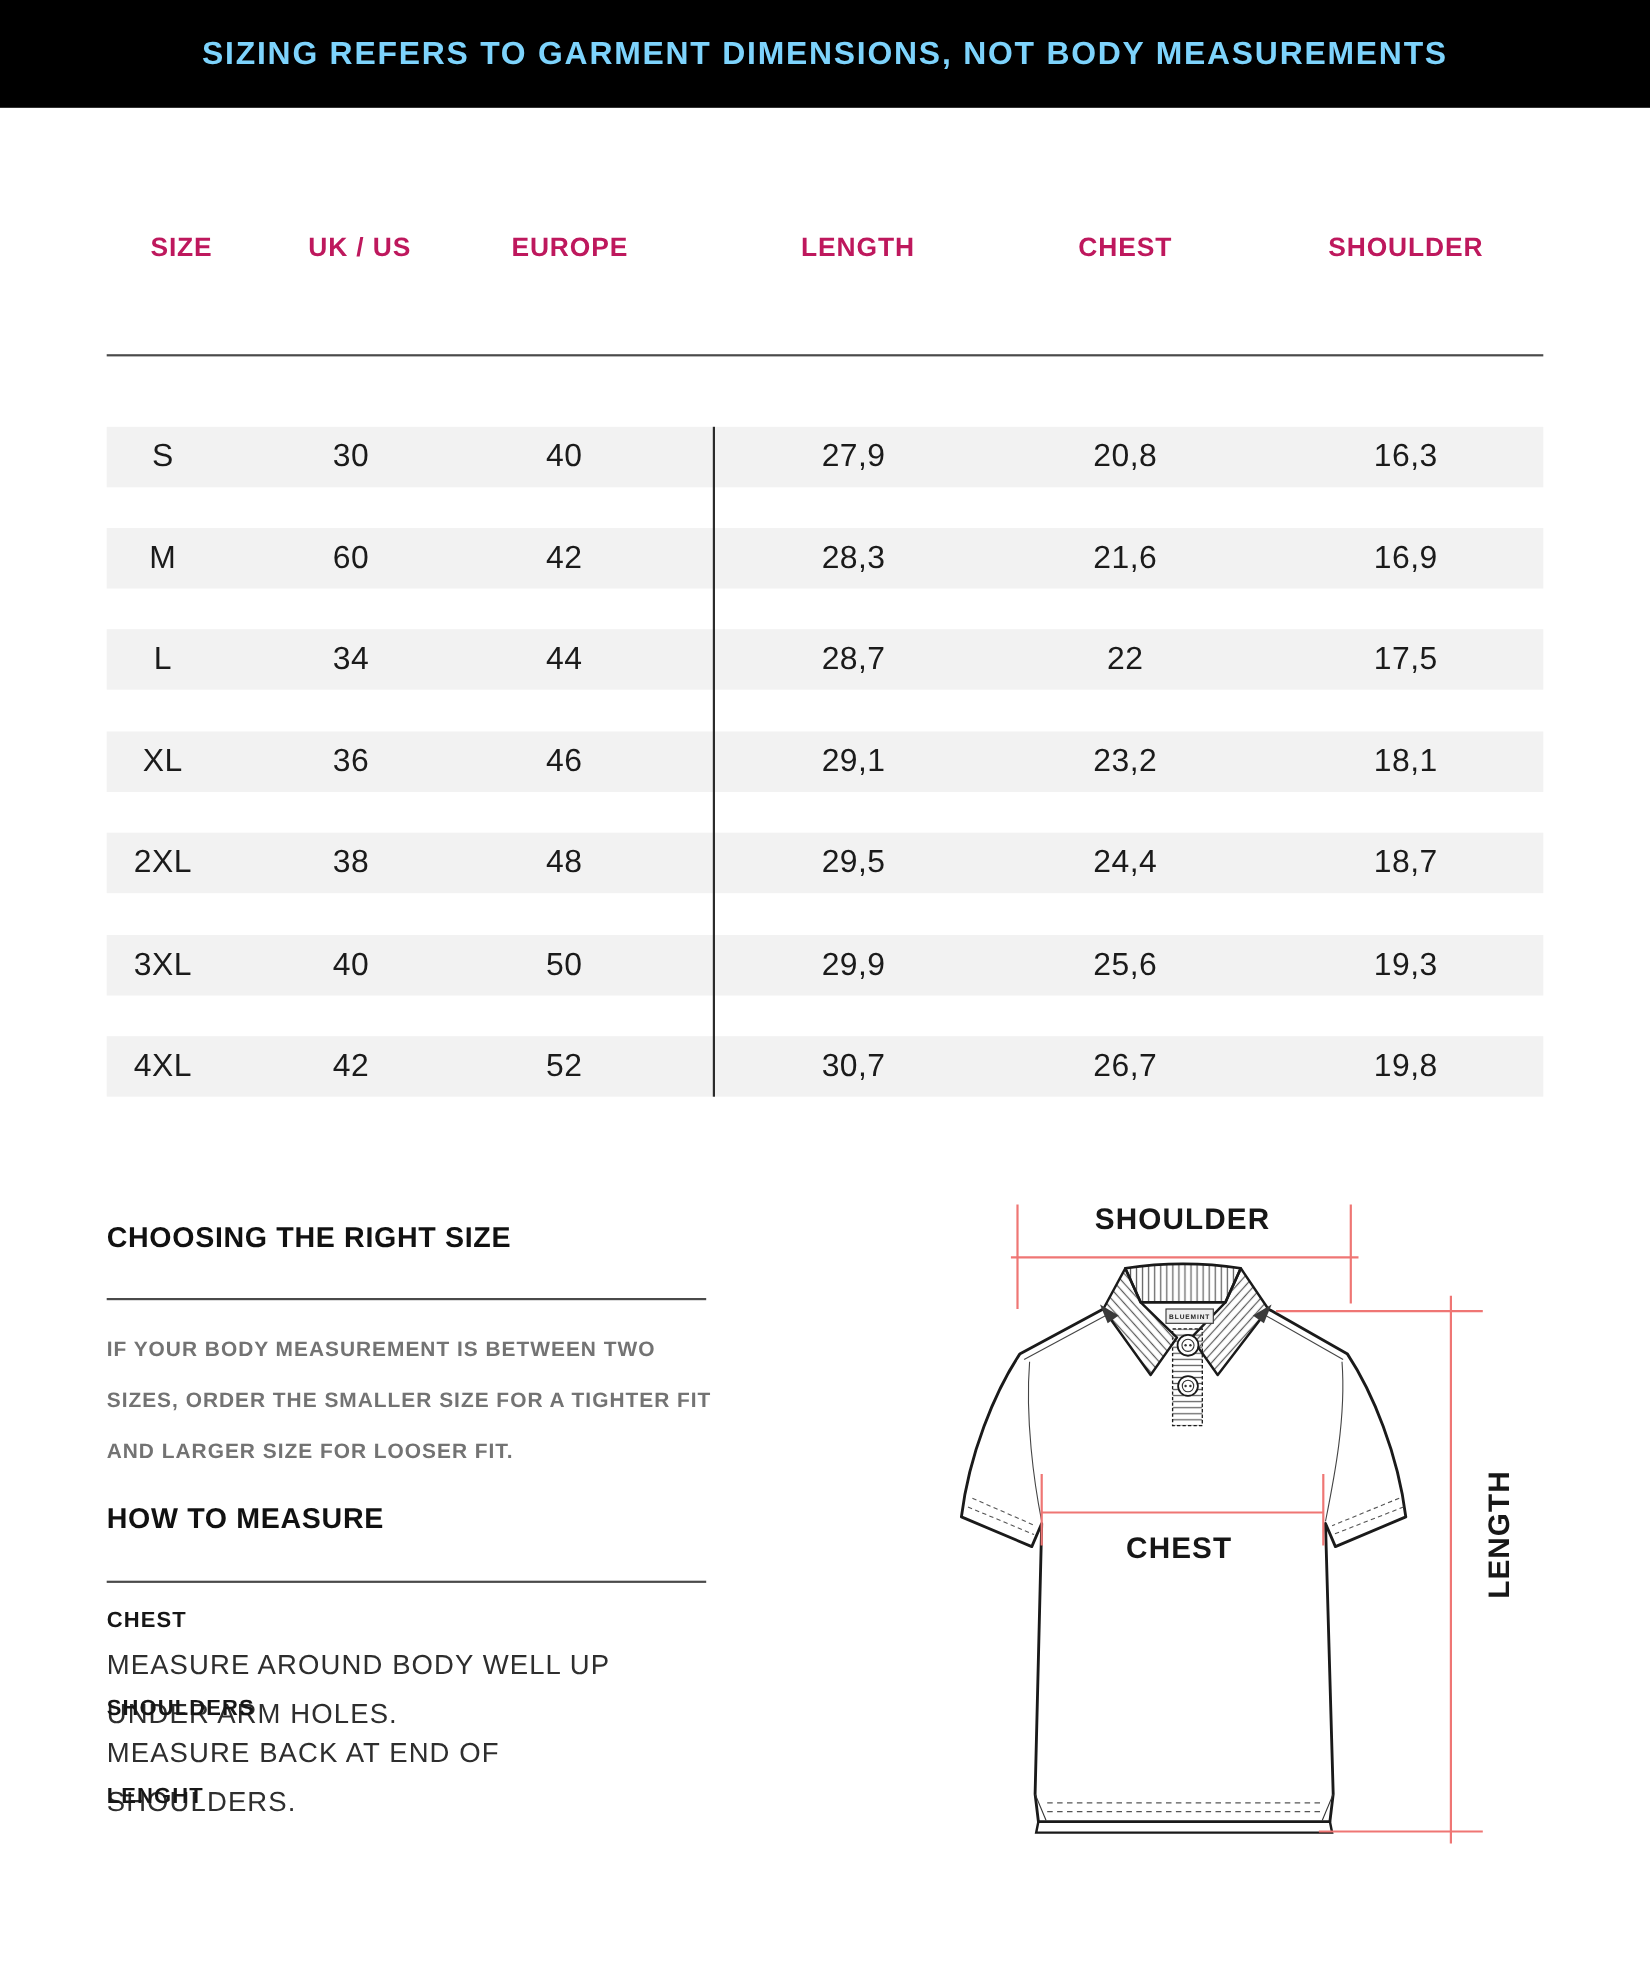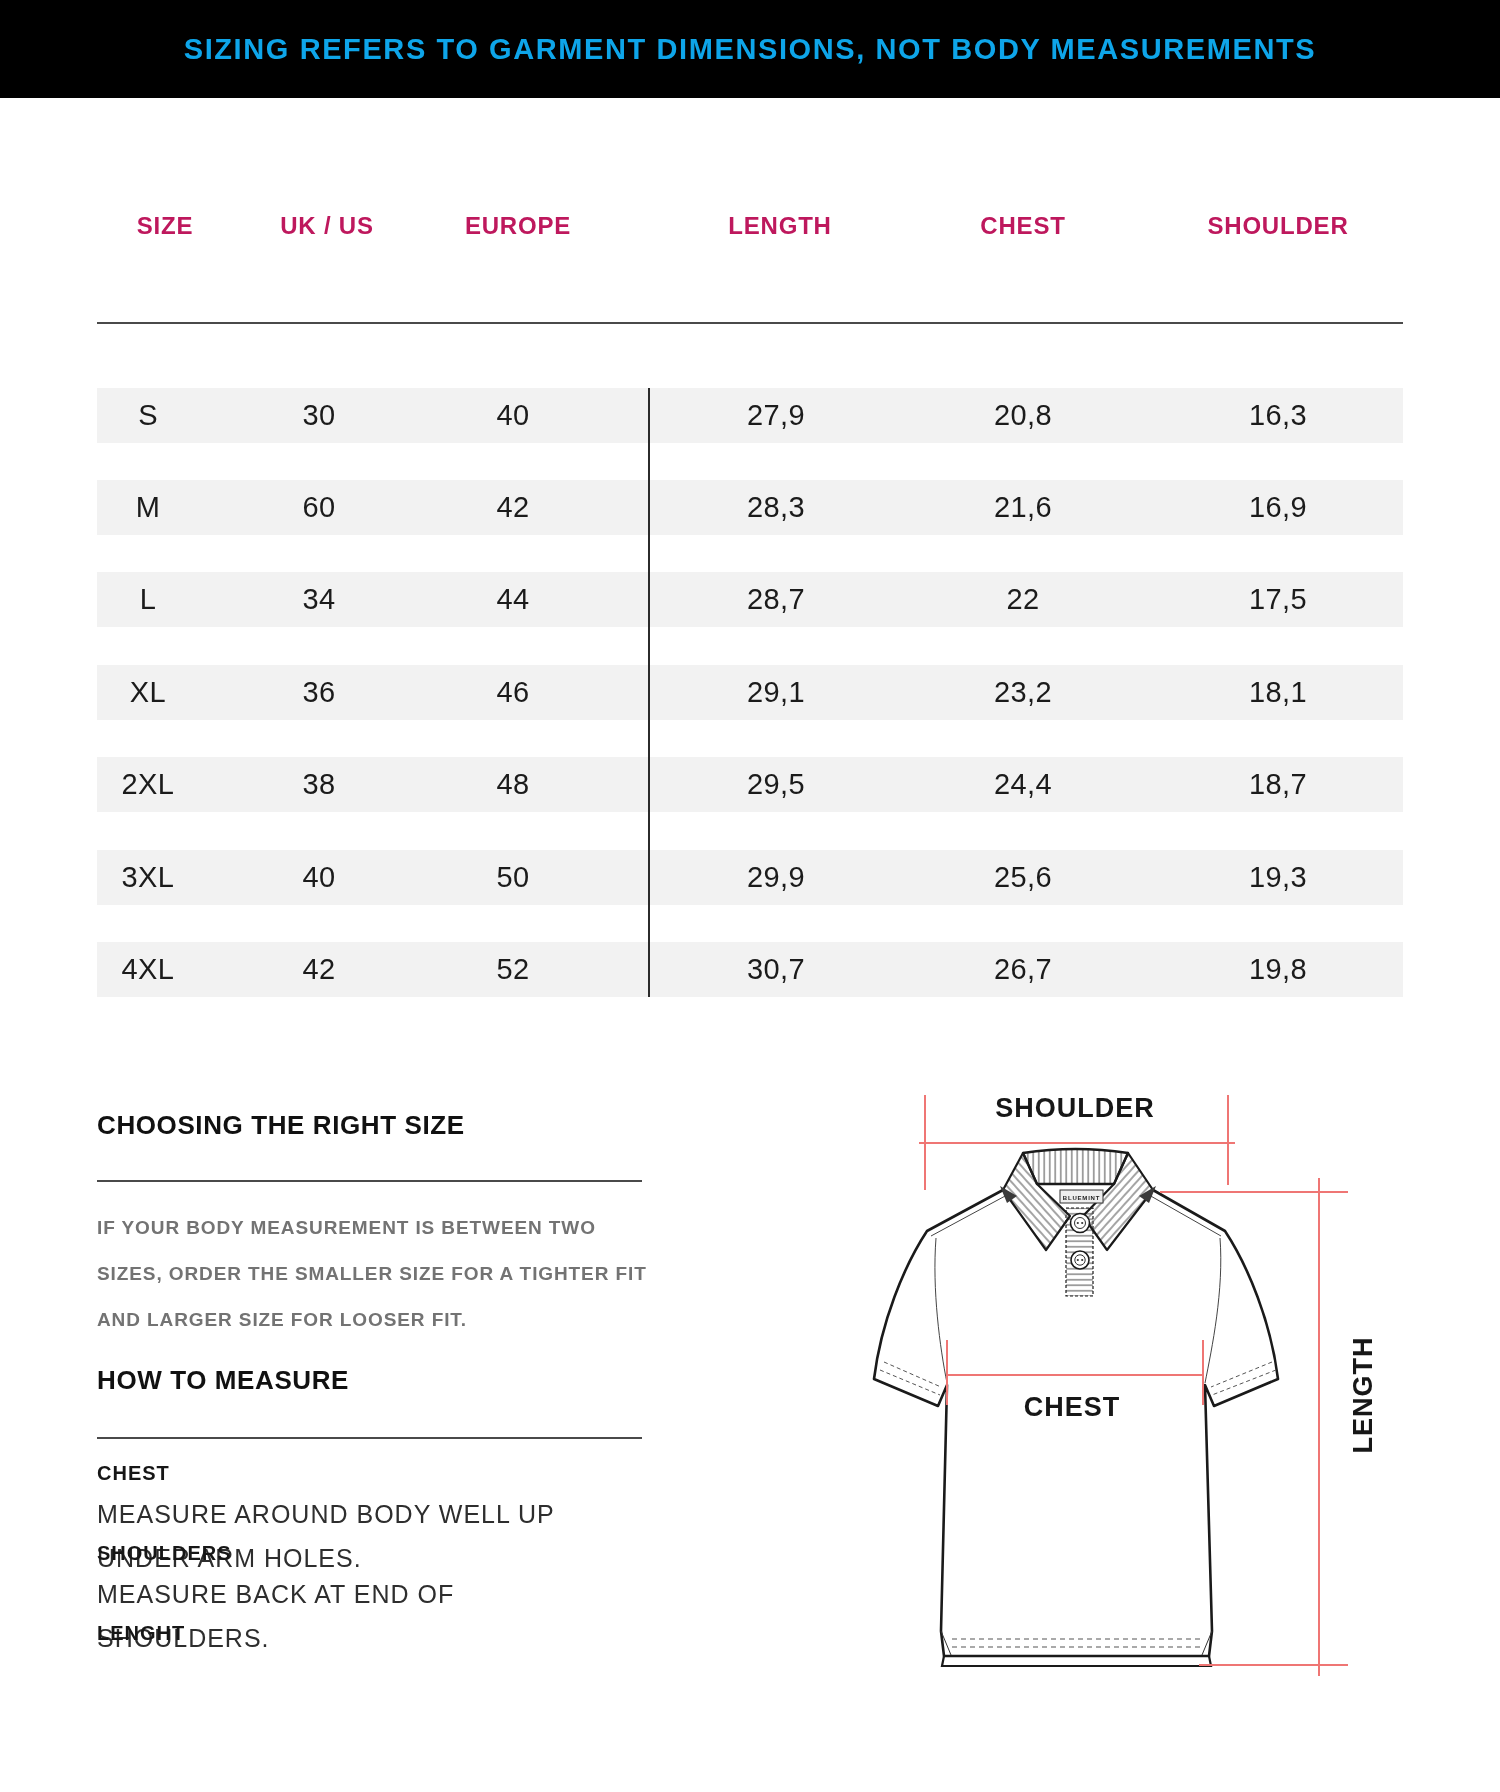--- a/index.html
+++ b/index.html
@@ -2,21 +2,21 @@
 <html><head>
 <meta charset="utf-8">
 <style>
   html,body{margin:0;padding:0;background:#fff;}
   #page{position:relative;width:1500px;height:1792px;background:#ffffff;overflow:hidden;
         font-family:"Liberation Sans",sans-serif;color:#1a1a1a;}
 
   
   .banner{position:absolute;left:0;top:0;width:1500px;height:98px;background:#000;
           display:flex;align-items:center;justify-content:center;}
-  .banner span{color:#0ea5e9;font-size:29px;font-weight:700;letter-spacing:1.6px;}
+  .banner span{color:#7dd3fc;font-size:29px;font-weight:700;letter-spacing:1.6px;}
 
   
   .thead-cell,.tcell{position:absolute;transform:translateX(-50%);white-space:nowrap;}
   .thead{position:absolute;left:97px;top:212px;width:1306px;height:36px;}
   .thead-cell{font-size:24px;font-weight:700;letter-spacing:.8px;color:#be185d;}
   .h1{left:68px}.h2{left:230px}.h3{left:421px}.h4{left:683px}.h5{left:926px}.h6{left:1181px}
   .header-rule{position:absolute;left:97px;top:322px;width:1306px;height:2px;background:#4a4a4a;}
   .trow{position:absolute;left:97px;width:1306px;height:55px;background:#f2f2f2;}
   .tcell{font-size:29px;color:#1b1b1b;line-height:55px;letter-spacing:.4px;}
   .d1{left:51px}.d2{left:222px}.d3{left:416px}.d4{left:679px}.d5{left:926px}.d6{left:1181px}

